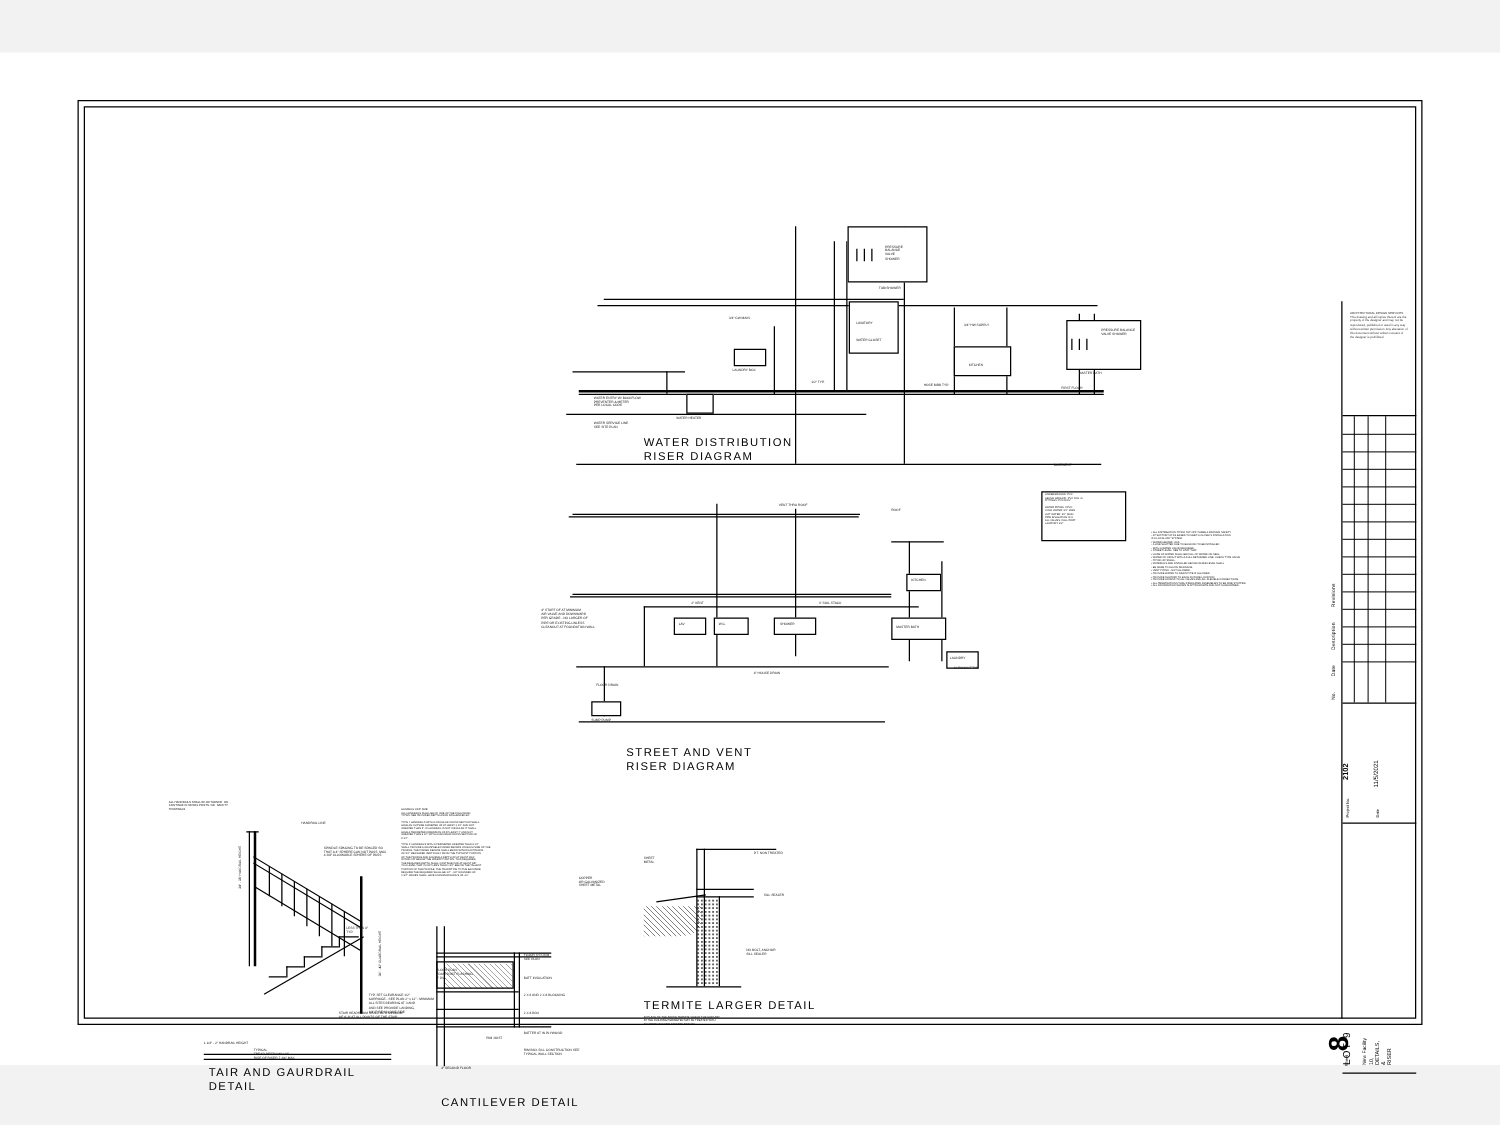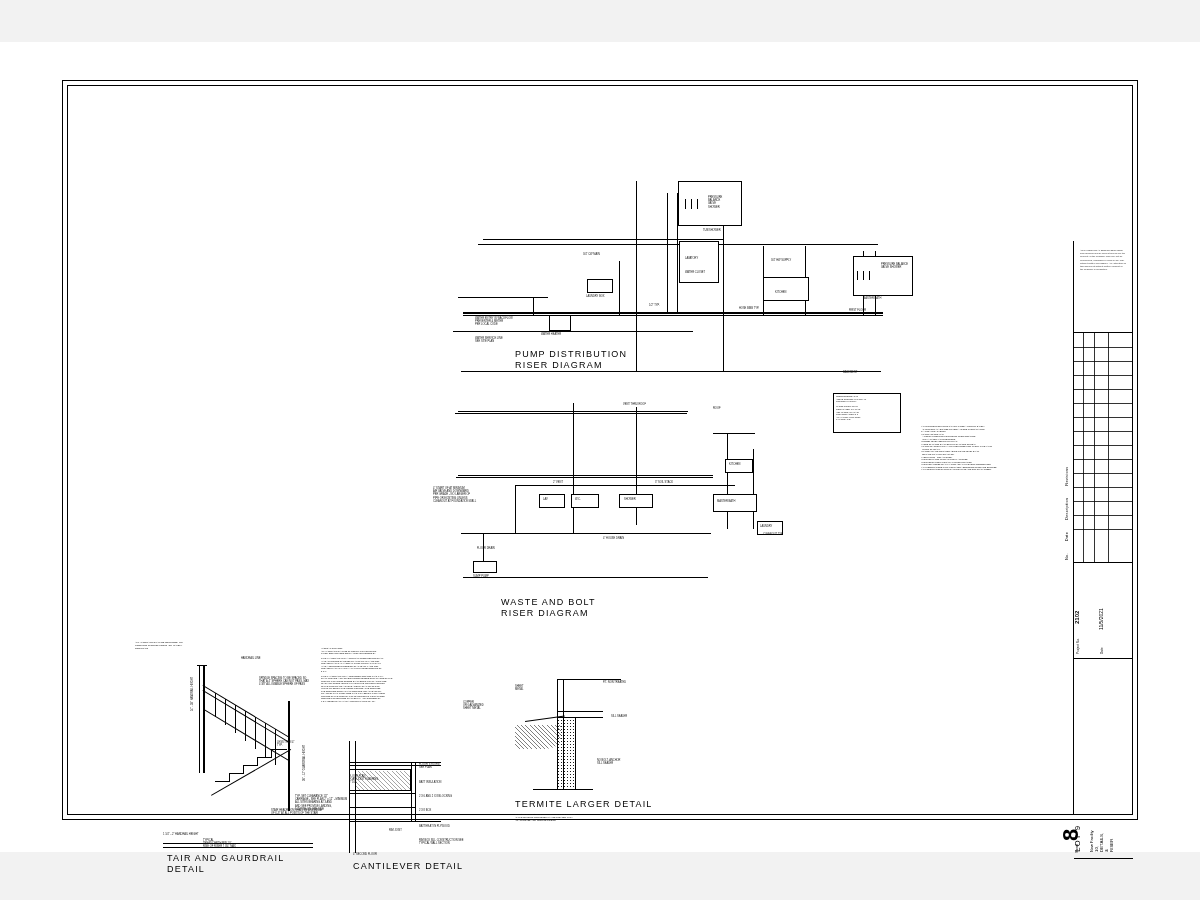--- a/index.html
+++ b/index.html
@@ -138,21 +138,21 @@
     <div class="lbl" style="left:586px;top:223px;">1/2" TYP.</div>
     <div class="lbl" style="left:676px;top:226px;">HOSE BIBB TYP.</div>
     <div class="lbl" style="left:412px;top:236px;">WATER ENTRY W/ BACKFLOW
 PREVENTER &amp; METER
 PER LOCAL CODE</div>
     <div class="lbl" style="left:412px;top:256px;">WATER SERVICE LINE
 SEE SITE PLAN</div>
     <div class="lbl" style="left:786px;top:228px;">FIRST FLOOR</div>
     <div class="lbl" style="left:780px;top:290px;">BASEMENT</div>
 
-    <div class="ttl" style="left:452px;top:268px;white-space:pre-line;line-height:11px;">PUMP DISTRIBUTION
+    <div class="ttl" style="left:452px;top:268px;white-space:pre-line;line-height:11px;">WATER DISTRIBUTION
 RISER DIAGRAM</div>
   </div>
 
   <div>
     <div class="ln lnh" style="left:390px;top:250px;width:240px;"></div>
     <div class="ln lnh" style="left:395px;top:330px;width:230px;height:1.4px;"></div>
     <div class="ln lnh" style="left:392px;top:332px;width:232px;"></div>
     <div class="ln lnh" style="left:395px;top:394px;width:255px;height:1.4px;"></div>
     <div class="ln lnh" style="left:393px;top:396px;width:257px;"></div>
     <div class="ln lnh" style="left:398px;top:452px;width:250px;height:1.2px;"></div>
@@ -189,21 +189,21 @@
     <div class="lbl" style="left:592px;top:400px;">3" SOIL STACK</div>
     <div class="lbl" style="left:540px;top:456px;">4" HOUSE DRAIN</div>
     <div class="lbl" style="left:414px;top:466px;">FLOOR DRAIN</div>
     <div class="lbl" style="left:370px;top:406px;">4" START OF AT MINIMUM
 AIR VALVE AND DOWNWARD
 PER GRADE - NO LARGER OF
 PIPE OR EXISTING UNLESS
 CLEANOUT AT FOUNDATION WALL</div>
     <div class="lbl" style="left:700px;top:452px;">CLEANOUT TYP.</div>
 
-    <div class="ttl" style="left:438px;top:516px;white-space:pre-line;line-height:11px;">WASTE AND BOLT
+    <div class="ttl" style="left:438px;top:516px;white-space:pre-line;line-height:11px;">STREET AND VENT
 RISER DIAGRAM</div>
   </div>
 
   <div class="bx" style="left:770px;top:312px;width:68px;height:40px;"></div>
   <div class="note" style="left:773px;top:314px;font-size:2.1px;line-height:2.6px;">UNDERGROUND: PVC
 ABOVE GROUND: PVC SCH 40
 FITTINGS: PVC DWV
 
 WATER PIPING: CPVC
 COLD WATER: 3/4" MAIN
@@ -333,21 +333,21 @@
 SEE PLAN</div>
     <div class="lbl" style="left:356px;top:700px;">BATT INSULATION</div>
     <div class="lbl" style="left:356px;top:714px;">2 X 6 AND 2 X 8 BLOCKING</div>
     <div class="lbl" style="left:356px;top:728px;">2 X 8 BOX</div>
     <div class="lbl" style="left:356px;top:744px;">BATTER AT IN PLYWOOD</div>
     <div class="lbl" style="left:356px;top:758px;">RIM BOX SILL CONSTRUCTION SEE
 TYPICAL WALL SECTION</div>
     <div class="lbl" style="left:326px;top:748px;">RIM JOIST</div>
     <div class="lbl" style="left:290px;top:772px;">4" SECOND FLOOR</div>
 
-    <div class="ttl" style="left:290px;top:780px;">CANTILEVER DETAIL</div>
+    <div class="ttl" style="left:290px;top:796px;">CANTILEVER DETAIL</div>
   </div>
 
   <div>
     <div class="ln lnv" style="left:494px;top:598px;height:110px;"></div>
     <div class="ln lnv" style="left:500px;top:598px;height:110px;"></div>
     <div class="ln lnh" style="left:494px;top:598px;width:64px;"></div>
     <div class="ln lnh" style="left:494px;top:630px;width:46px;"></div>
     <div class="ln lnh" style="left:494px;top:636px;width:46px;"></div>
     <div class="dots" style="left:494px;top:638px;width:18px;height:70px;opacity:.9;"></div>
     <div class="ln lnv" style="left:512px;top:636px;height:72px;"></div>

